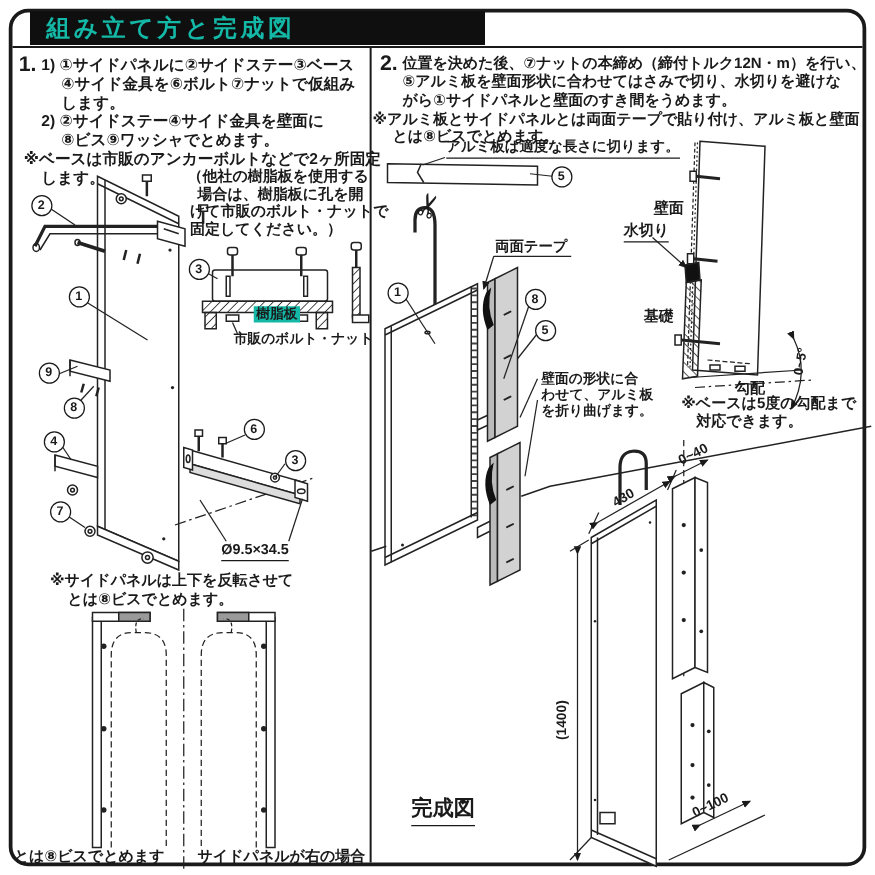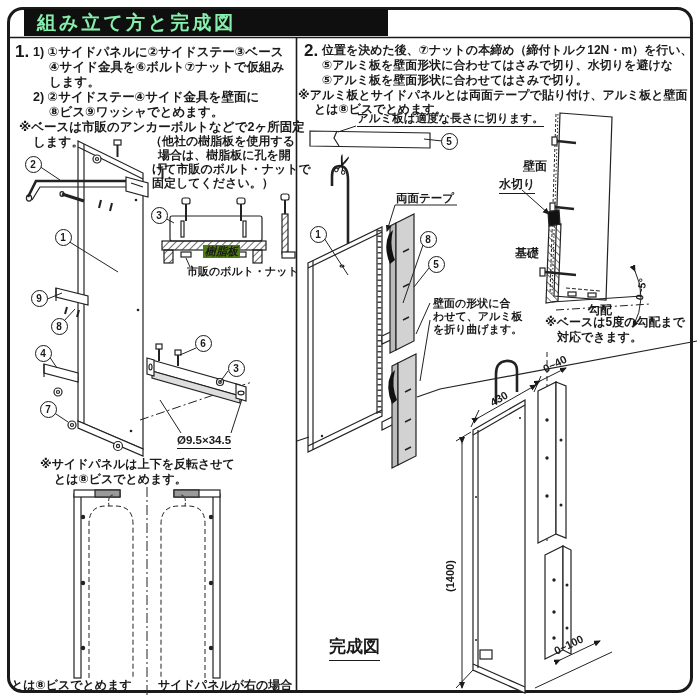--- a/index.html
+++ b/index.html
@@ -4,24 +4,24 @@
 <style>
   html,body{margin:0;padding:0;background:#fff;}
   .page{position:relative;width:700px;height:700px;background:#fff;overflow:hidden;
         font-family:"Liberation Sans","DejaVu Sans",sans-serif;color:#1a1a1a;}
   svg.art{position:absolute;left:0;top:0;}
   .t{position:absolute;font-weight:700;white-space:nowrap;line-height:1.15;color:#1a1a1a;}
   .ul{border-bottom:1.4px solid #1a1a1a;padding-bottom:1px;}
   .co{position:absolute;width:15px;height:15px;border:1.6px solid #1a1a1a;border-radius:50%;
       background:#fff;font-size:10px;font-weight:700;line-height:15px;text-align:center;z-index:5;}
   .titlebar{position:absolute;left:24px;top:9px;width:364px;height:27px;background:#0f0f0f;
-      color:#86efac;font-size:19px;font-weight:700;letter-spacing:3px;display:flex;align-items:center;
+      color:#14b8a6;font-size:19px;font-weight:700;letter-spacing:3px;display:flex;align-items:center;
       padding-left:13px;box-sizing:border-box;z-index:4;}
   .rot{transform-origin:left top;}
-  .bgw{background:#4d7c0f;padding:0 2px;font-style:italic;}
+  .bgw{background:#14b8a6;padding:0 2px;}
 </style>
 </head>
 <body>
 
 <div class="page">
 
   <svg class="art" width="700" height="700" viewBox="0 0 700 700">
     <defs>
       <pattern id="hatchA" patternUnits="userSpaceOnUse" width="5" height="5" patternTransform="rotate(45)">
         <line x1="0" y1="0" x2="0" y2="5" stroke="#333" stroke-width="1.4"></line>
@@ -279,21 +279,21 @@
   <div class="t" style="left:187px;top:265px;font-size:11px;">市販のボルト・ナット</div>
   <div class="t ul" style="left:177px;top:434px;font-size:11.5px;">Ø9.5×34.5</div>
   <div class="t" style="left:40px;top:458px;font-size:12px;">※サイドパネルは上下を反転させて</div>
   <div class="t" style="left:54px;top:473px;font-size:12px;">とは⑧ビスでとめます。</div>
   <div class="t" style="left:11px;top:679px;font-size:12px;">とは⑧ビスでとめます</div>
   <div class="t" style="left:158px;top:679px;font-size:12px;">サイドパネルが右の場合</div>
 
   <div class="t" style="left:304px;top:41px;font-size:17px;">2.</div>
   <div class="t" style="left:322px;top:44px;font-size:12px;">位置を決めた後、⑦ナットの本締め（締付トルク12N・m）を行い、</div>
   <div class="t" style="left:322px;top:59px;font-size:12px;">⑤アルミ板を壁面形状に合わせてはさみで切り、水切りを避けな</div>
-  <div class="t" style="left:322px;top:74px;font-size:12px;">⑤アルミ板を壁面形状に合わせてはさみで切り。</div>
+  <div class="t" style="left:322px;top:74px;font-size:12px;">がら①サイドパネルと壁面のすき間をうめます。</div>
   <div class="t" style="left:298px;top:89px;font-size:12px;">※アルミ板とサイドパネルとは両面テープで貼り付け、アルミ板と壁面</div>
   <div class="t" style="left:314px;top:103px;font-size:12px;">とは⑧ビスでとめます。</div>
   <div class="t ul" style="left:357px;top:112px;font-size:11.5px;">アルミ板は適度な長さに切ります。</div>
   <div class="t" style="left:396px;top:192px;font-size:11.5px;">両面テープ</div>
   <div class="t" style="left:433px;top:297px;font-size:11px;">壁面の形状に合</div>
   <div class="t" style="left:433px;top:310px;font-size:11px;">わせて、アルミ板</div>
   <div class="t" style="left:433px;top:323px;font-size:11px;">を折り曲げます。</div>
   <div class="t" style="left:523px;top:160px;font-size:12px;">壁面</div>
   <div class="t ul" style="left:499px;top:178px;font-size:12px;">水切り</div>
   <div class="t" style="left:515px;top:247px;font-size:12px;">基礎</div>

